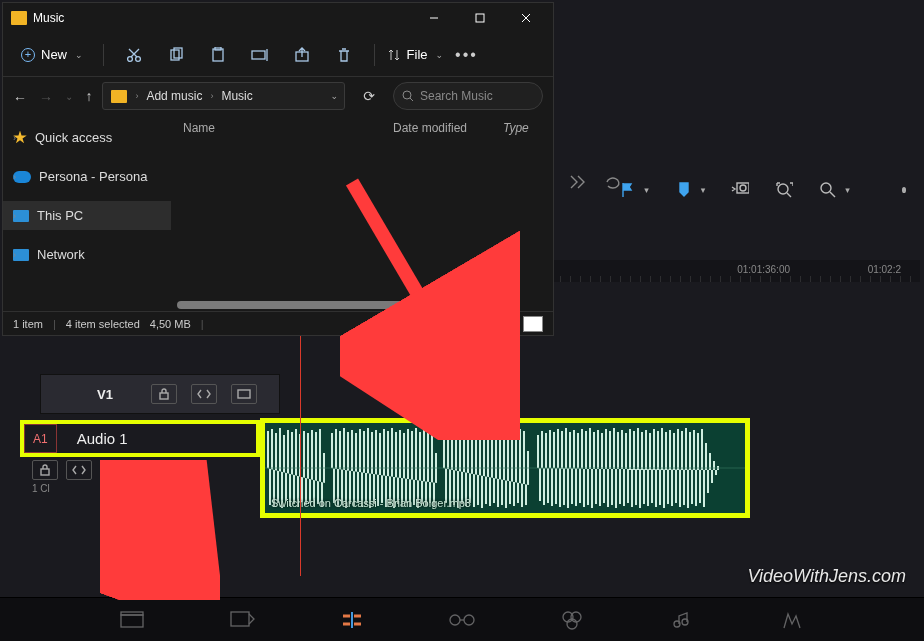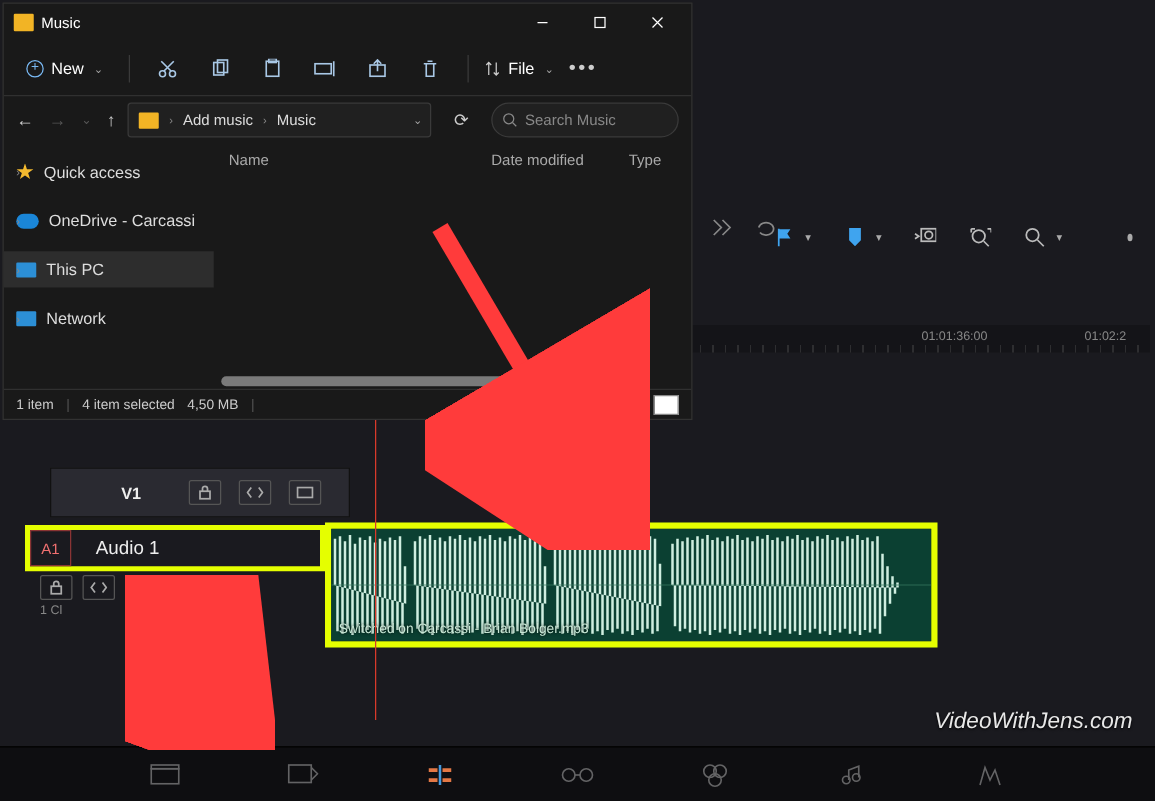--- a/index.html
+++ b/index.html
@@ -43,21 +43,21 @@
   .tree-ico { width: 16px; height: 14px; display: inline-block; }
   .ico-star { width: 14px; height: 14px; background: #f4ba2f; clip-path: polygon(50% 0, 61% 35%, 98% 35%, 68% 57%, 79% 91%, 50% 70%, 21% 91%, 32% 57%, 2% 35%, 39% 35%); }
   .ico-onedrive { width: 18px; height: 12px; background: #1a86d8; border-radius: 6px; }
   .ico-pc { width: 16px; height: 12px; background: #2c8fd6; border-radius: 1px; }
   .ico-net { width: 16px; height: 12px; background: #2c8fd6; border-radius: 1px; position: relative; }
 
   .filepane { flex: 1; position: relative; }
   .cols { display: flex; color: #aaa; font-size: 12px; padding: 6px 12px; }
   .col-name { width: 210px; }
   .col-date { width: 110px; }
-  .col-type { flex: 1; }
+  .col-type { flex: 1; font-style: italic; }
   .file-hl { position: absolute; top: 26px; left: 0; right: 2px; border: 4px solid #e5ff00; padding: 2px; }
   .file-row { display: flex; align-items: center; background: #4d4d4d; color: #eee; font-size: 12px; padding: 4px 8px; gap: 8px; }
   .file-row .date { width: 106px; color: #ccc; }
   .file-row .type { width: 54px; color: #ccc; }
   .file-row .name { width: 198px; }
   .file-ico { width: 16px; height: 16px; background: #f8f8f8; border-radius: 1px; display: inline-flex; align-items: center; justify-content: center; }
   .file-ico::after { content: ""; width: 8px; height: 8px; border-radius: 50%; background: #222; }
   .hscroll { position: absolute; bottom: 6px; left: 6px; right: 6px; height: 8px; background: transparent; }
   .hscroll-thumb { position: absolute; left: 0; width: 270px; height: 8px; background: #7a7a7a; border-radius: 4px; }
 
@@ -381,21 +381,21 @@
     <div class="tree">
       <div class="tree-item">
           <span class="arrow">›</span>
           <span class="tree-ico ico-star"></span>
           <span>Quick access</span>
         </div>
       <div style="height:10px"></div>
       <div class="tree-item">
           <span class="arrow">›</span>
           <span class="tree-ico ico-onedrive"></span>
-          <span>OneDrive - Carcassi</span>
+          <span>Persona - Persona</span>
         </div>
       <div style="height:10px"></div>
       <div class="tree-item selected">
           <span class="arrow">›</span>
           <span class="tree-ico ico-pc"></span>
           <span>This PC</span>
         </div>
       <div style="height:10px"></div>
       <div class="tree-item">
           <span class="arrow">›</span>

